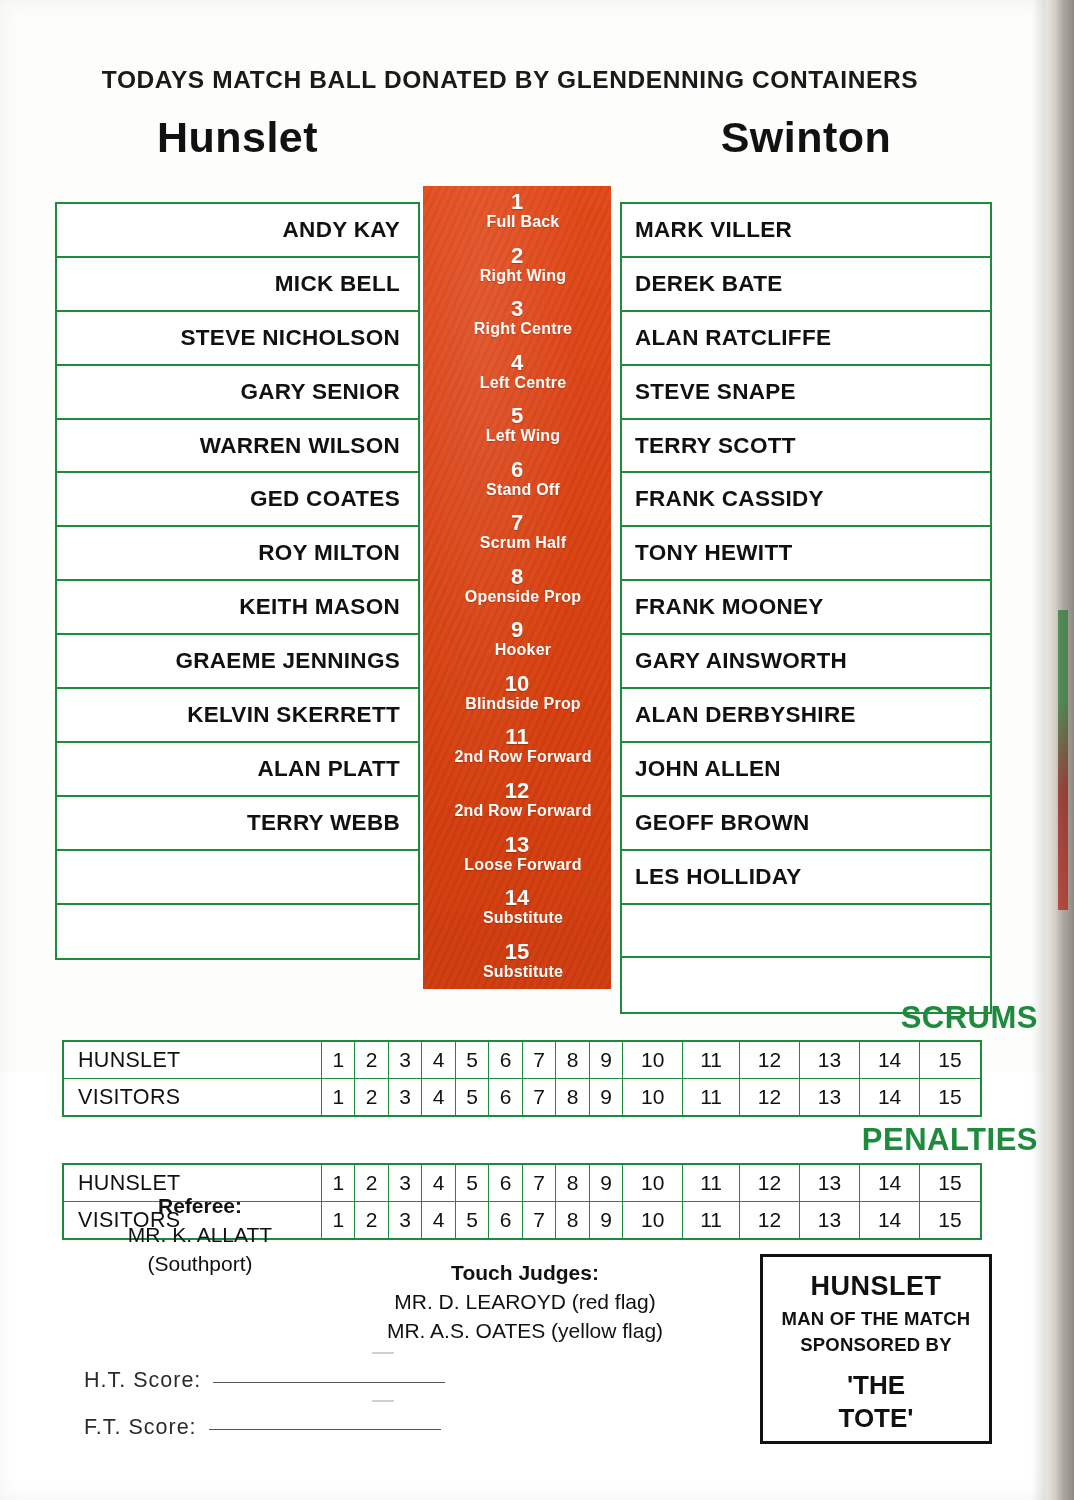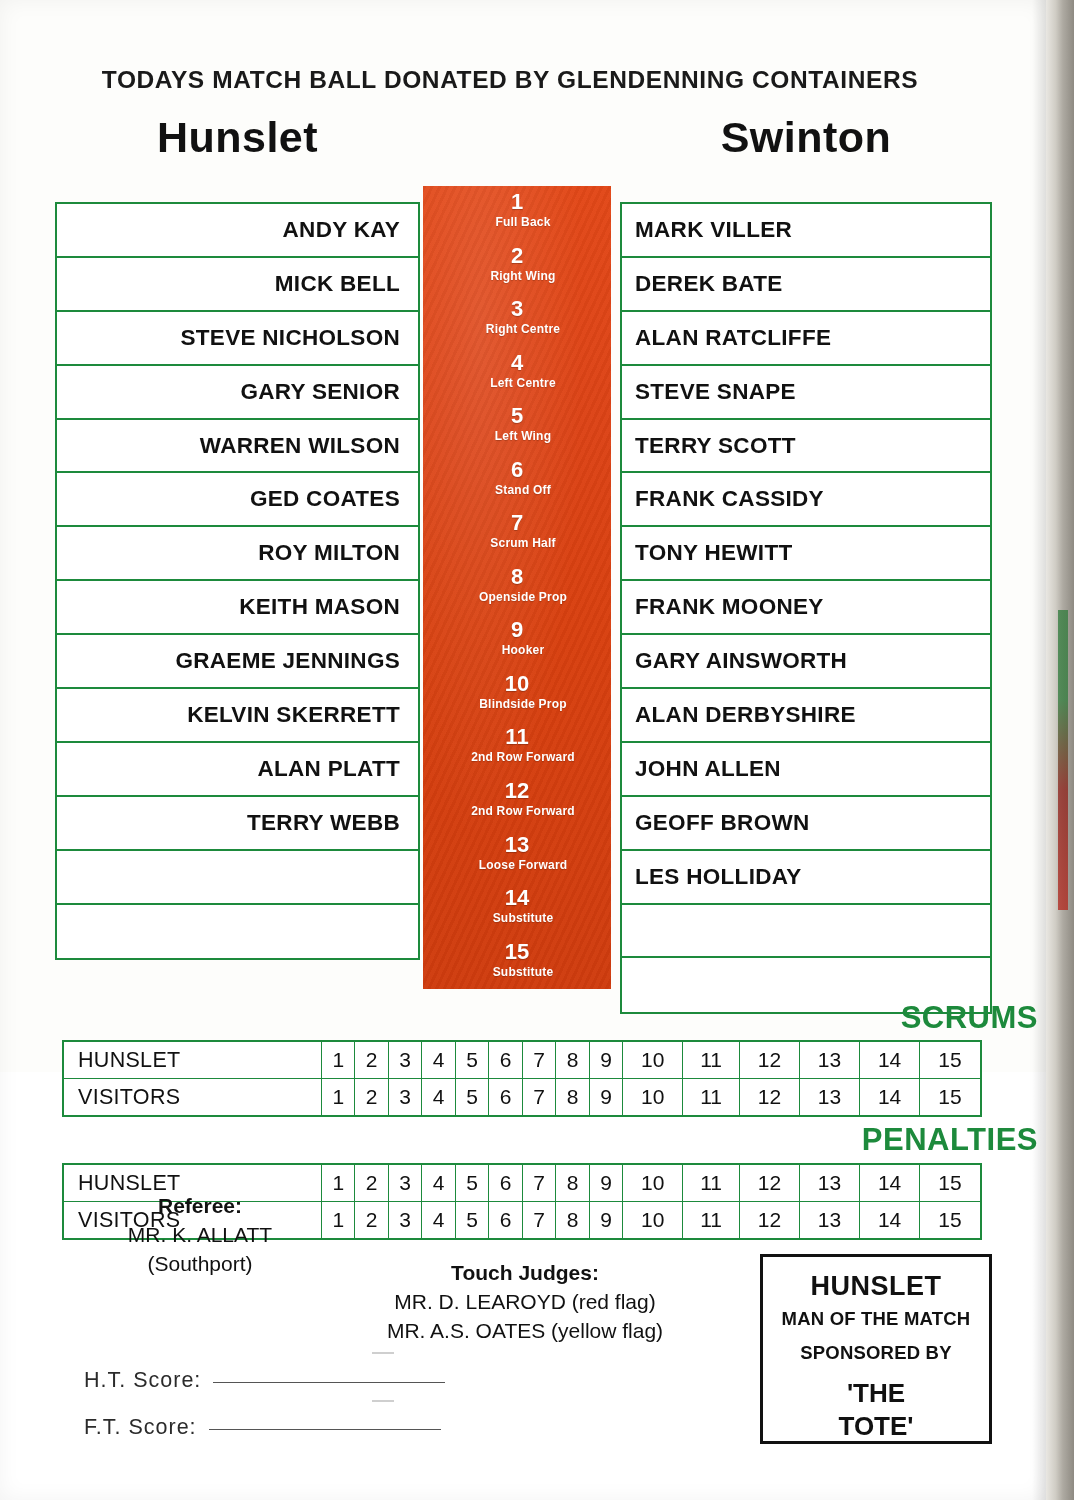--- a/index.html
+++ b/index.html
@@ -125,21 +125,21 @@
     color: #ffffff;
   }
   .pos .num {
     font-size: 22px;
     font-weight: bold;
     line-height: 27px;
     padding-top: 2px;
     text-shadow: 0 1px 1px rgba(0,0,0,0.25);
   }
   .pos .role {
-    font-size: 12px;
+    font-size: 16px;
     font-weight: bold;
     line-height: 14px;
     letter-spacing: 0.2px;
     text-shadow: 0 1px 1px rgba(0,0,0,0.2);
     margin-left: 12px;
   }
 
   
   .section-heading {
     position: absolute;
@@ -227,21 +227,21 @@
     width: 232px;
     height: 190px;
     border: 3px solid #111;
     box-sizing: border-box;
     background: #fff;
     text-align: center;
     color: #111;
   }
   #motm .t1 { font-size: 27px; font-weight: bold; margin-top: 14px; letter-spacing: 0.5px; }
   #motm .t2 { font-size: 18.5px; font-weight: bold; margin-top: 6px; letter-spacing: 0.2px; }
-  #motm .t3 { font-size: 18.5px; font-weight: bold; margin-top: 12px; letter-spacing: 0.2px; }
+  #motm .t3 { font-size: 18.5px; font-weight: bold; margin-top: 4px; letter-spacing: 0.2px; }
   #motm .t4 { font-size: 26px; font-weight: bold; margin-top: 14px; }
   #motm .t5 { font-size: 26px; font-weight: bold; margin-top: 2px; }
 </style>
 </head>
 <body>
 
 <div id="page">
   <div id="page-edge"></div>
 
   <div class="sponsor-line">TODAYS MATCH BALL DONATED BY   GLENDENNING CONTAINERS</div>

